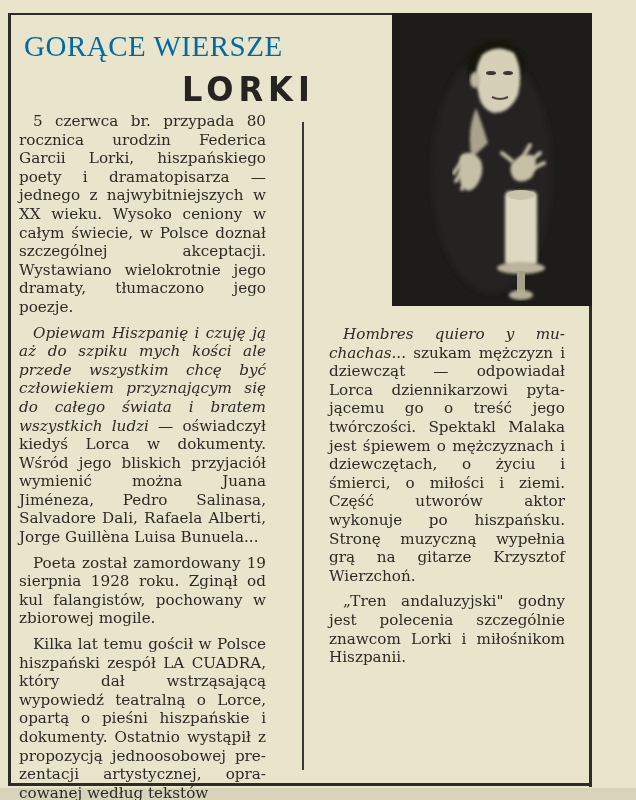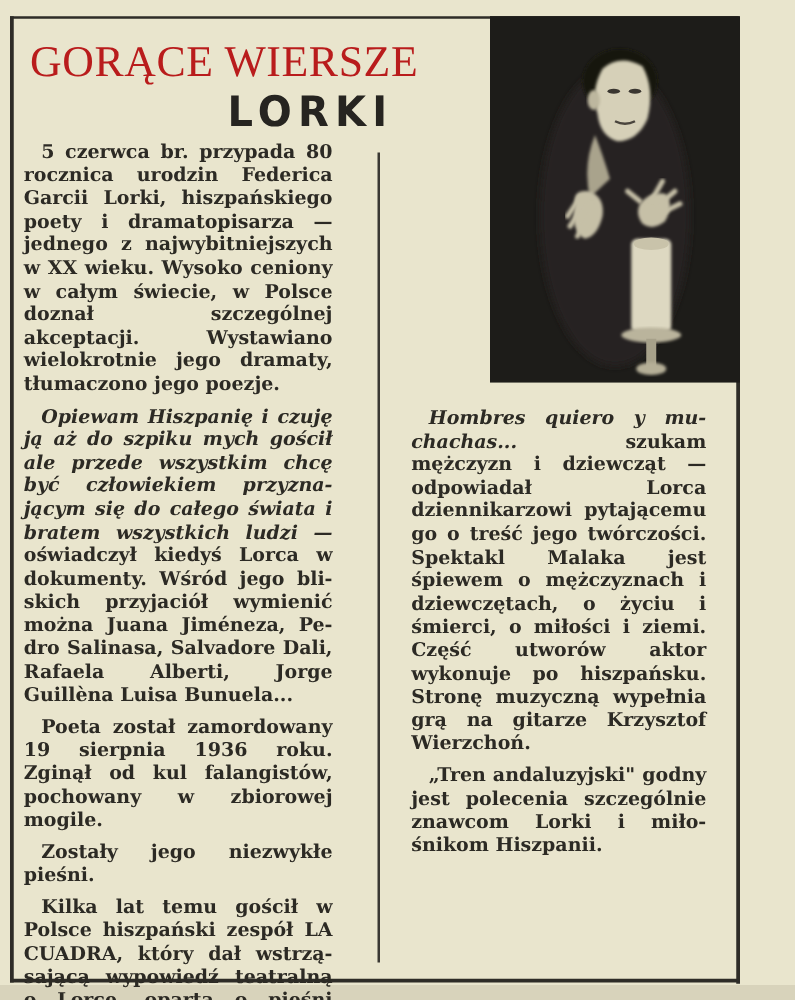--- a/index.html
+++ b/index.html
@@ -22,22 +22,22 @@
     position: absolute; left: 589px; top: 305px; width: 3px; height: 482px;
     background: #2e2c27;
   }
   .bottom-shadow {
     position: absolute; left: 0; top: 788px; width: 636px; height: 12px;
     background: #d8d3bb;
   }
   .title1 {
     position: absolute; left: 24px; top: 30px;
     font-family: "Liberation Serif", serif;
-    font-size: 35px; letter-spacing: 0.5px;
-    color: #b91c1c; white-space: nowrap;
+    font-size: 29px; letter-spacing: 0.5px;
+    color: #0369a1; white-space: nowrap;
   }
   .title2 {
     position: absolute; left: 182px; top: 70px;
     font-family: "DejaVu Sans", sans-serif;
     font-weight: bold; font-size: 32px; letter-spacing: 5px;
     color: #262420; transform: scaleY(1.05);
   }
   .photo {
     position: absolute; left: 392px; top: 13px; width: 200px; height: 293px;
     background: #1d1c19; overflow: hidden;
@@ -51,21 +51,21 @@
     font-family: "DejaVu Serif", serif;
     font-size: 15.2px; line-height: 18.6px;
     text-align: justify;
     color: #2c2a24;
   }
   .col-left { left: 19px; top: 112px; width: 247px; }
   .col-right { left: 329px; top: 325px; width: 236px; }
   .col p { margin: 0 0 7px 0; text-indent: 14px; hyphens: manual; }
   .col p.noindent { text-indent: 0; }
   .it { font-style: italic; }
-  .b { font-weight: bold; }
+  .b { font-weight: normal; }
 </style>
 </head>
 <body>
 
 <div class="frame"></div>
 <div class="right-edge"></div>
 <div class="bottom-shadow"></div>
 
 <div class="title1">GORĄCE WIERSZE</div>
 <div class="title2">LORKI</div>
@@ -106,23 +106,22 @@
     <ellipse cx="129" cy="255" rx="24" ry="6" fill="#bab49c" filter="url(#blur1)"></ellipse>
     <rect x="125" y="258" width="8" height="22" fill="#a7a18a"></rect>
     <ellipse cx="129" cy="282" rx="12" ry="5" fill="#b5af97" filter="url(#blur1)"></ellipse>
   </svg>
 </div>
 
 <div class="divider"></div>
 
 <div class="col col-left">
   <p class="b">5 czerwca br. przypada 80 rocznica urodzin Federica Garcii Lorki, hiszpańskiego poety i dramatopisarza — jednego z najwybitniej­szych w XX wieku. Wysoko ceniony w całym świecie, w Polsce doznał szczegól­nej akceptacji. Wystawiano wielokrotnie jego dramaty, tłumaczono jego poezje.</p>
-  <p><span class="it b">Opiewam Hiszpanię i czuję ją aż do szpiku mych gościł ale przede wszystkim chcę być człowiekiem przyzna­jącym się do całego świata i bratem wszystkich ludzi —</span> <span class="b">oświadczył kiedyś Lorca w dokumenty. Wśród jego bli­skich przyjaciół wymienić można Juana Jiméneza, Pe­dro Salinasa, Salvadore Da­li, Rafaela Alberti, Jorge Guillèna Luisa Bunuela...</span></p>
-  <p class="b">Poeta został zamordowa­ny 19 sierpnia 1936 roku. Zginął od kul falangistów, pochowany w zbiorowej mogile.</p>
-  <p class="b">Zostały jego niezwykłe pieśni.</p>
+  <p><span class="it b">Opiewam Hiszpanię i czuję ją aż do szpiku mych kości ale przede wszystkim chcę być człowiekiem przyzna­jącym się do całego świata i bratem wszystkich ludzi —</span> <span class="b">oświadczył kiedyś Lorca w dokumenty. Wśród jego bli­skich przyjaciół wymienić można Juana Jiméneza, Pe­dro Salinasa, Salvadore Da­li, Rafaela Alberti, Jorge Guillèna Luisa Bunuela...</span></p>
+  <p class="b">Poeta został zamordowa­ny 19 sierpnia 1928 roku. Zginął od kul falangistów, pochowany w zbiorowej mogile.</p>
   <p class="b">Kilka lat temu gościł w Polsce hiszpański zespół LA CUADRA, który dał wstrzą­sającą wypowiedź teatral­ną o Lorce, opartą o pieśni hiszpańskie i dokumenty. Ostatnio wystąpił z propo­zycją jednoosobowej pre­zentacji artystycznej, opra­cowanej według tekstów</p>
 </div>
 
 <div class="col col-right">
   <p><span class="it b">Hombres quiero y mu­chachas...</span> <span class="b">szukam mężczyzn i dziewcząt — odpowiadał Lorca dziennikarzowi pyta­jącemu go o treść jego twórczości. Spektakl Mala­ka jest śpiewem o mężczy­znach i dziewczętach, o ży­ciu i śmierci, o miłości i ziemi. Część utworów aktor wykonuje po hiszpańsku. Stronę muzyczną wypełnia grą na gitarze Krzysztof Wierzchoń.</span></p>
   <p class="b">„Tren andaluzyjski" god­ny jest polecenia szczegól­nie znawcom Lorki i miło­śnikom Hiszpanii.</p>
 
 </div>
 
 </body></html>

